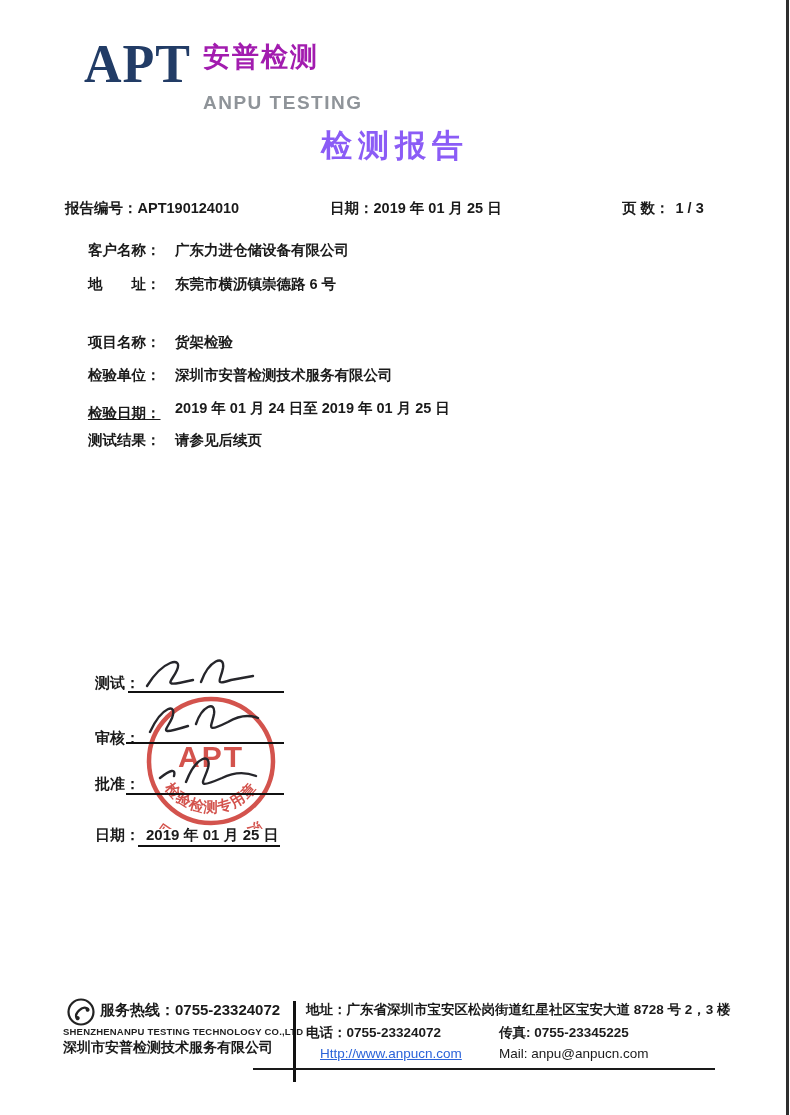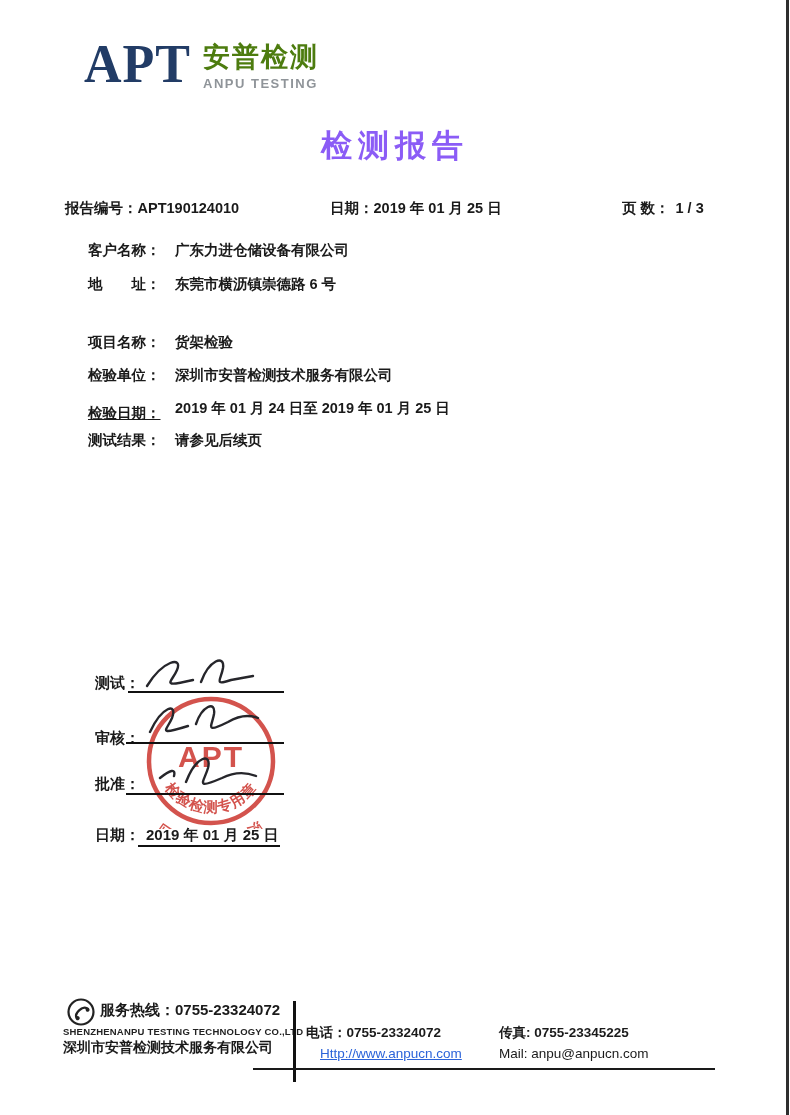--- a/index.html
+++ b/index.html
@@ -9,22 +9,22 @@
     background:#ffffff; overflow:hidden;
     font-family:"Liberation Sans", sans-serif; color:#1a1a1a;
   }
   .abs { position:absolute; }
 
   
   .logo { left:84px; top:36px; display:flex; align-items:flex-start; }
   .logo-apt { font-size:52px; line-height:56px; font-weight:800; letter-spacing:1px;
               color:#223c66; font-family:"Liberation Serif", serif; transform:scaleY(1.05); }
   .logo-right { margin-left:12px; padding-top:6px; }
-  .logo-cn { font-size:27px; font-weight:600; color:#4d7c0f; letter-spacing:2px; line-height:30px; }
-  .logo-en { font-size:13px; font-weight:700; color:#8f9499; letter-spacing:1.5px; margin-top:4px; }
+  .logo-cn { font-size:27px; font-weight:600; color:#a21caf; letter-spacing:2px; line-height:30px; }
+  .logo-en { font-size:19px; font-weight:700; color:#8f9499; letter-spacing:1.5px; margin-top:20px; }
 
   .title { left:0; right:0; top:125px; text-align:center; font-size:31px; font-weight:700; letter-spacing:6px; color:#8b5cf6; }
 
   .b { font-weight:700; }
   .meta { top:199px; font-size:14.5px; }
   .info-row { font-size:14.5px; font-weight:700; }
   .info-row .lbl { position:absolute; left:88px; white-space:pre; }
   .info-row .val { position:absolute; left:175px; white-space:pre; }
 
   .note { left:0; width:770px; top:537px; text-align:center; font-size:14px; font-weight:700; }
@@ -135,20 +135,21 @@
       <circle cx="8.5" cy="17.5" r="2" fill="#222"></circle>
       <circle cx="21.5" cy="17.5" r="2" fill="#222"></circle>
     </g>
   </svg>
   <div class="abs footer-hotline"><span>服务热线：</span><span>0755-23324072</span></div>
   <div class="abs footer-en">SHENZHENANPU TESTING TECHNOLOGY CO.,LTD</div>
   <div class="abs footer-cn">深圳市安普检测技术服务有限公司</div>
 
   <div class="abs vline"></div>
 
+  <div class="abs f-right" style="left:306px; top:1001px;"><span>地址：</span><span>广东省深圳市宝安区松岗街道红星社区宝安大道 8728 号 2，3 楼</span></div>
   <div class="abs f-right" style="left:306px; top:1024px;"><span>电话：</span><span>0755-23324072</span></div>
   <div class="abs f-right" style="left:499px; top:1024px;"><span class="f-light" style="font-weight:700;">传真: </span><span>0755-23345225</span></div>
   <div class="abs f-right" style="left:320px; top:1046px;"><span class="weblink">Http://www.anpucn.com</span></div>
   <div class="abs f-right f-light" style="left:499px; top:1046px;"><span>Mail: </span><span>anpu@anpucn.com</span></div>
 
   <div class="abs hline"></div>
   <div class="abs page-edge"></div>
 
 </div>
 

